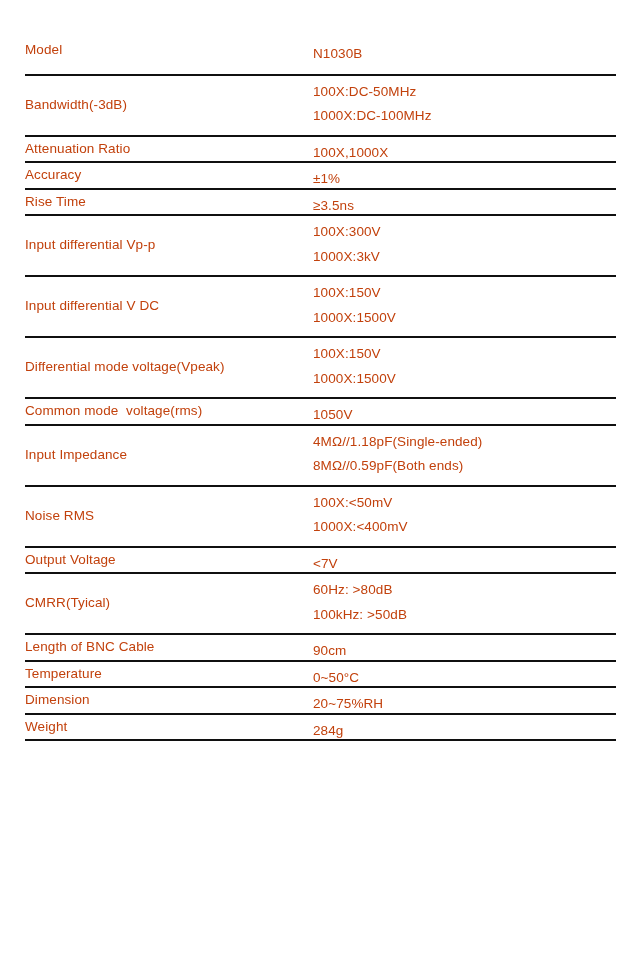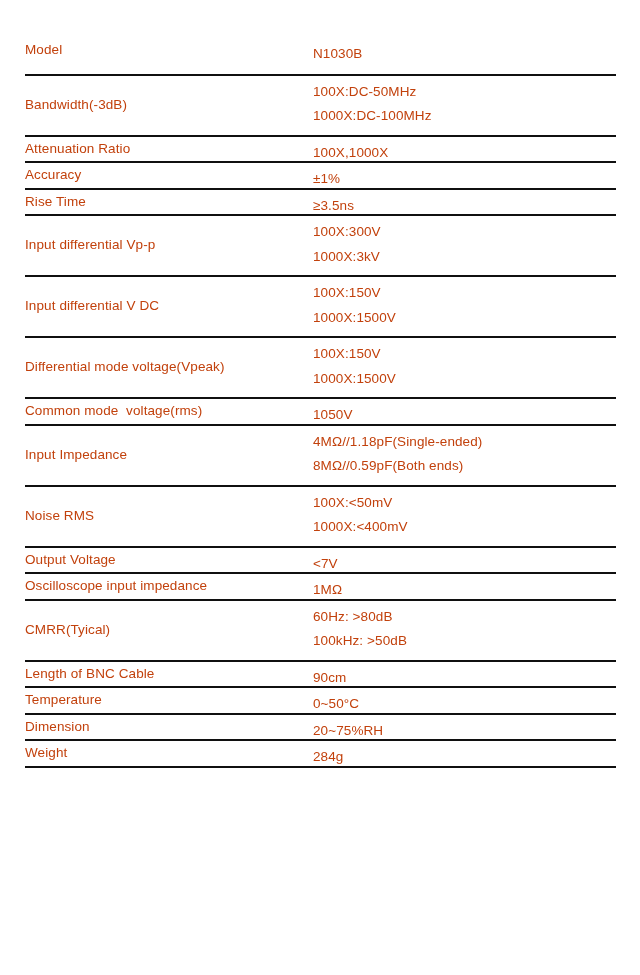--- a/index.html
+++ b/index.html
@@ -129,24 +129,20 @@
         </tr>
         <tr class="spec-row">
           <td class="cell-label">Noise RMS</td>
           <td class="cell-value multiline"><span class="vline">100X:&lt;50mV</span><span class="vline">1000X:&lt;400mV</span></td>
         </tr>
         <tr class="spec-row">
           <td class="cell-label">Output Voltage</td>
           <td class="cell-value"><span class="vline">&lt;7V</span></td>
         </tr>
         <tr class="spec-row">
-          <td class="cell-label">Oscilloscope input impedance</td>
-          <td class="cell-value"><span class="vline">1MΩ</span></td>
-        </tr>
-        <tr class="spec-row">
           <td class="cell-label">CMRR(Tyical)</td>
           <td class="cell-value multiline"><span class="vline">60Hz: &gt;80dB</span><span class="vline">100kHz: &gt;50dB</span></td>
         </tr>
         <tr class="spec-row">
           <td class="cell-label">Length of BNC Cable</td>
           <td class="cell-value"><span class="vline">90cm</span></td>
         </tr>
         <tr class="spec-row">
           <td class="cell-label">Temperature</td>
           <td class="cell-value"><span class="vline">0~50°C</span></td>

